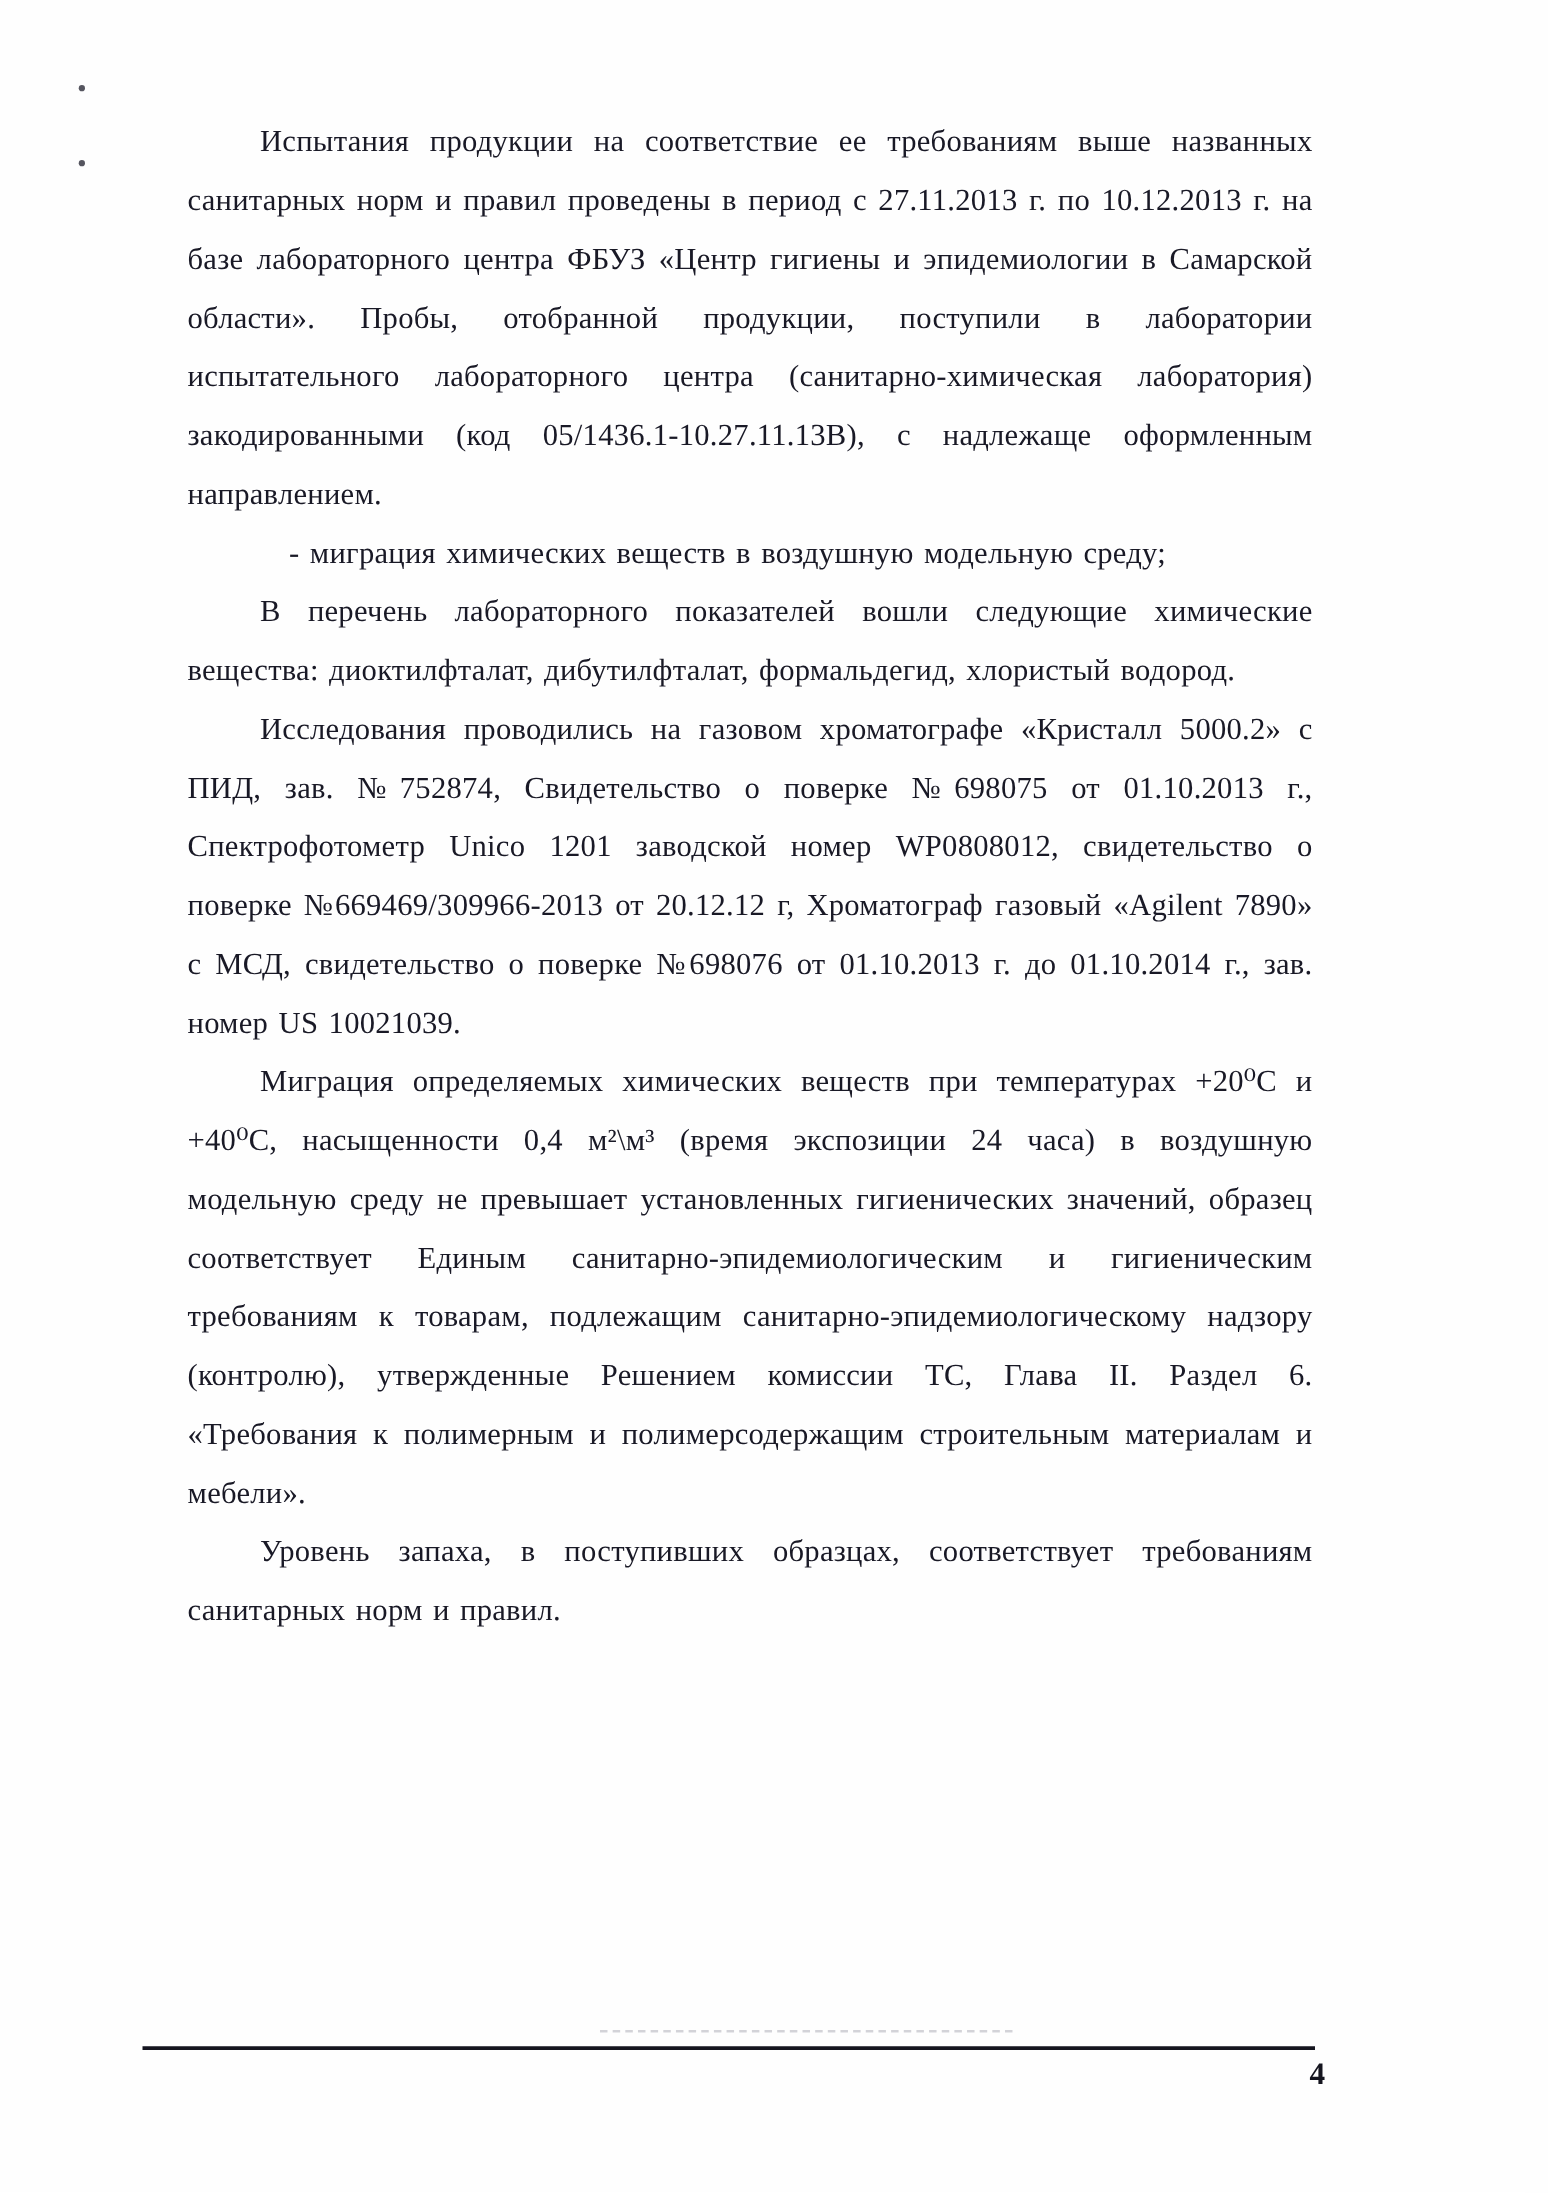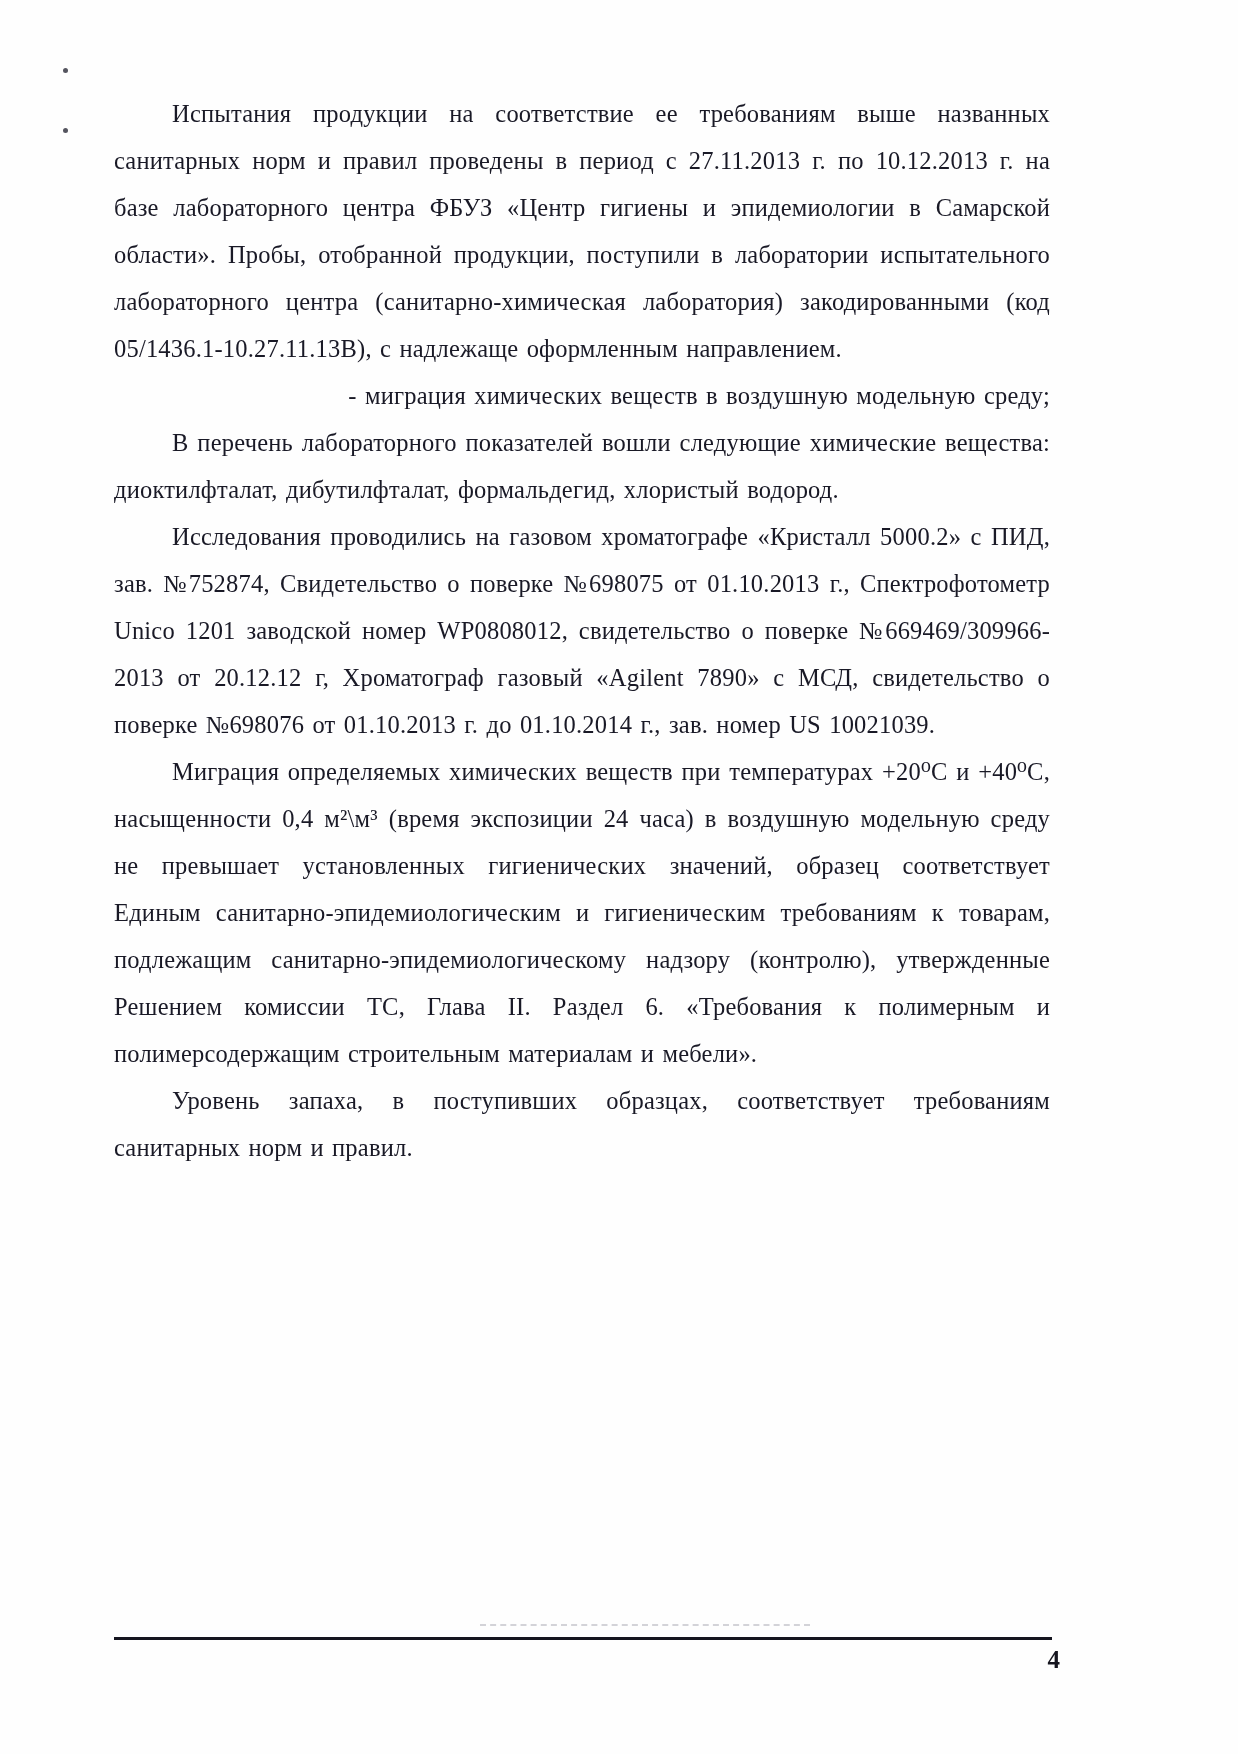--- a/index.html
+++ b/index.html
@@ -29,23 +29,24 @@
   .para {
     margin: 0;
     font-size: 24.5px;
     line-height: 47px;
     text-align: justify;
     word-spacing: 2px;
     letter-spacing: 0.2px;
   }
   .para.indent {
     text-indent: 58px;
+    margin-left: 36px;
   }
   .para.list-line {
-    text-align: right;
+    text-align: center;
   }
   
   .dot {
     position: absolute;
     width: 5px;
     height: 5px;
     border-radius: 50%;
     background: #55555f;
   }
   .dot-1 { left: 63px; top: 68px; }

